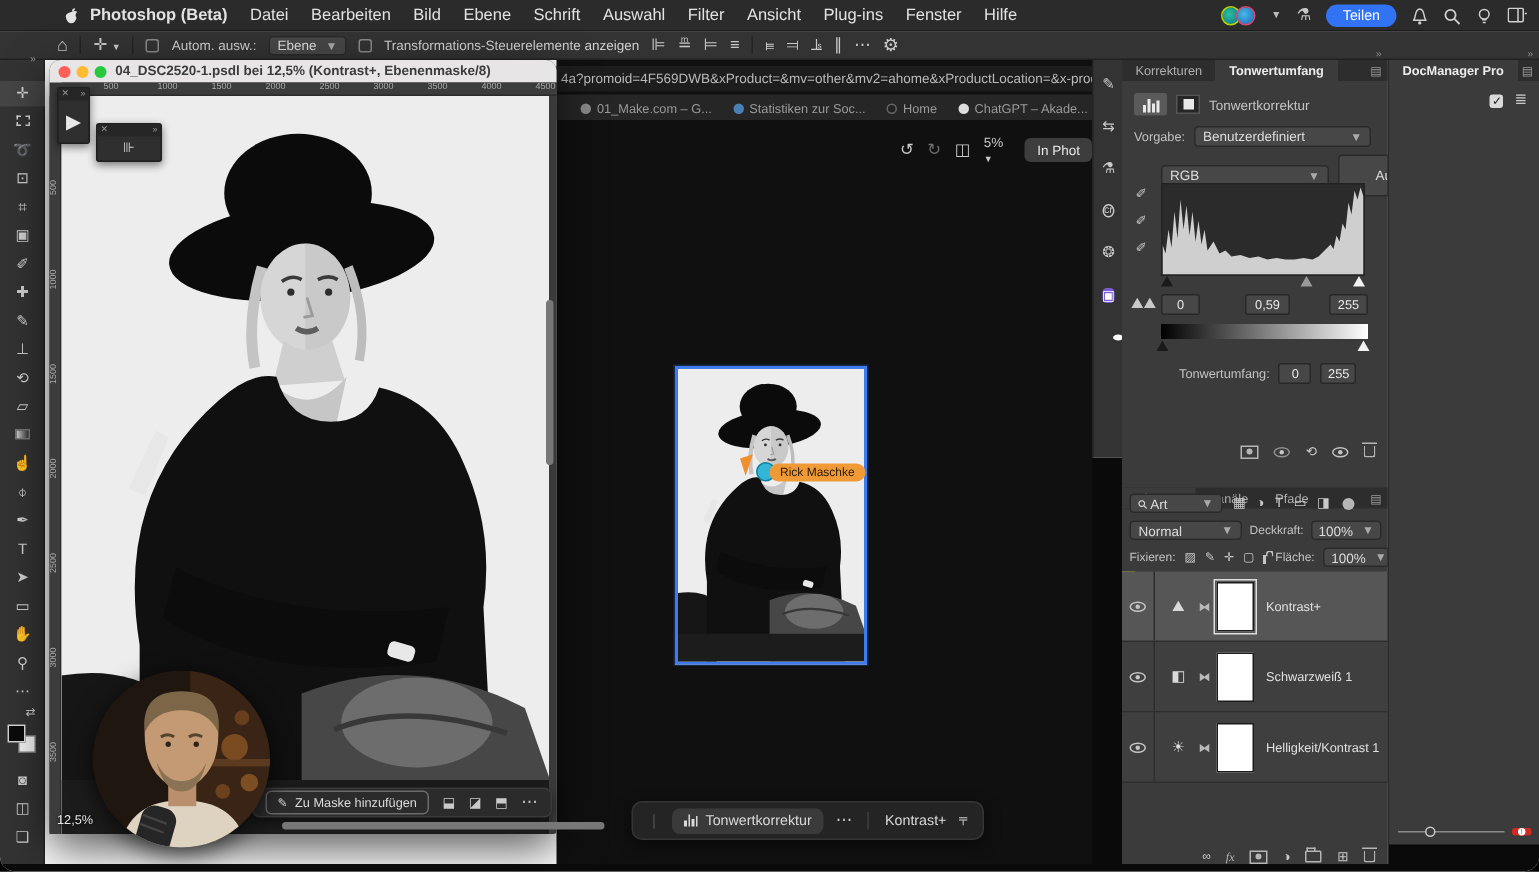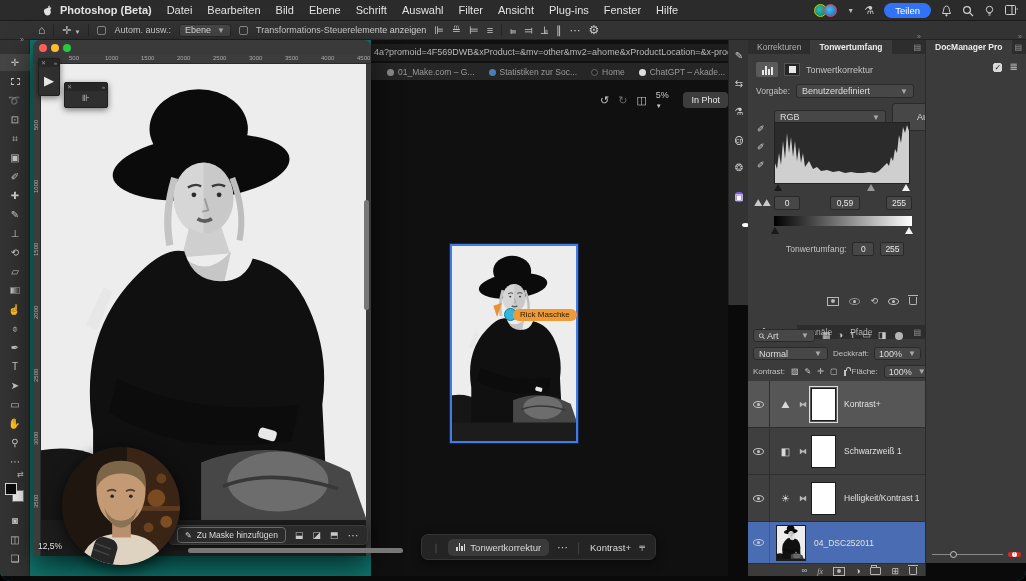--- a/index.html
+++ b/index.html
@@ -1,18 +1,18 @@
 <!DOCTYPE html>
 <html><head>
 <meta charset="utf-8">
 <style>
   * { margin:0; padding:0; box-sizing:border-box; }
   html,body { background:#000; }
   body { font-family:"Liberation Sans", sans-serif; }
-  #screen { position:relative; width:1026px; height:581px; background:#0f766e; overflow:hidden; border-radius:0 0 10px 10px; }
+  #screen { position:relative; width:1026px; height:581px; background:#ffffff; overflow:hidden; border-radius:0 0 10px 10px; }
 
   
   .abs { position:absolute; }
   .ic { color:#c9c9c9; font-size:11px; line-height:1; display:inline-block; text-align:center; }
   .dd { background:#474747; border:1px solid #2a2a2a; border-radius:3px; color:#ddd; font-size:9px;
         display:flex; align-items:center; justify-content:space-between; padding:0 5px; }
   .dd .chev { color:#aaa; font-size:8px; margin-left:6px; }
   .field { background:#474747; border:1px solid #282828; border-radius:2px; color:#e8e8e8;
            font-size:8.5px; text-align:center; line-height:12px; }
   .cb { width:9px; height:9px; border:1px solid #8a8a8a; border-radius:2px; background:transparent; display:inline-block; }
@@ -332,20 +332,21 @@
         <span>Tonwertkorrektur</span>
       </span>
       <span class="ic">⋯</span>
       <span style="color:#4a4a4a">│</span>
       <span>Kontrast+</span>
       <span class="ic">⫧</span>
     </div>
   </div>
 
   <div id="docwin" class="abs">
+    <div id="doctitle" class="abs">04_DSC2520-1.psdl bei 12,5% (Kontrast+, Ebenenmaske/8)</div>
     <span class="tl" style="left:6px;background:#ff5f57"></span>
     <span class="tl" style="left:18px;background:#febc2e"></span>
     <span class="tl" style="left:30px;background:#28c840"></span>
 
     <div id="hruler" class="abs">
       <span style="left:28px">500</span>
       <span style="left:64px">1000</span>
       <span style="left:100px">1500</span>
       <span style="left:136px">2000</span>
       <span style="left:172px">2500</span>
@@ -520,21 +521,21 @@
           <span class="chev">▼</span>
         </span>
       <span class="plabel" style="font-size:8px">Deckkraft:</span>
       <span class="dd" style="height:13px;padding:0 4px">
           <span>100%</span>
           <span class="chev">▼</span>
         </span>
     </div>
 
     <div class="abs" style="left:5px;top:325px;display:flex;gap:6px;align-items:center;width:168px">
-      <span class="plabel" style="font-size:8px">Kontrast:</span>
+      <span class="plabel" style="font-size:8px">Fixieren:</span>
       <span class="ic" style="font-size:8px">▨</span>
       <span class="ic" style="font-size:8px">✎</span>
       <span class="ic" style="font-size:8px">✛</span>
       <span class="ic" style="font-size:8px">▢</span>
       <span class="lockic"></span>
       <span class="plabel" style="font-size:8px;margin-left:auto">Fläche:</span>
       <span class="dd" style="height:13px;padding:0 4px">
           <span>100%</span>
           <span class="chev">▼</span>
         </span>
@@ -562,31 +563,20 @@
     </div>
     <div class="lrow" style="top:435px;background:#3f3f3f">
       <span class="eyecell">
           <span class="eye"></span>
         </span>
       <span class="adjic">☀</span>
       <span class="chain">⧓</span>
       <span class="lmask"></span>
       <span class="lname">Helligkeit/Kontrast 1</span>
     </div>
-    <div class="lrow" style="top:482px;height:42px;background:#4a6cb3">
-      <span class="eyecell" style="border-right-color:#3c5a99">
-          <span class="eye"></span>
-        </span>
-      <span style="width:30px;height:36px;border:1px solid #1c1c1c;overflow:hidden;margin-left:6px">
-        <svg width="28" height="34" viewBox="0 0 300 420" preserveAspectRatio="xMidYMid slice">
-            <use href="#portrait"></use>
-          </svg>
-      </span>
-      <span class="lname">04_DSC252011</span>
-    </div>
 
     <div class="abs lfooter" style="left:0;top:524px;width:177px;height:14px">
       <span class="ic" style="font-size:8px">∞</span>
       <span style="color:#b5b5b5;font-size:8px;font-style:italic;font-family:'Liberation Serif',serif">fx</span>
       <span class="maskic"></span>
       <span class="ic" style="font-size:9px">◑</span>
       <span class="folder"></span>
       <span class="ic" style="font-size:9px">⊞</span>
       <span class="trash"></span>
     </div>

